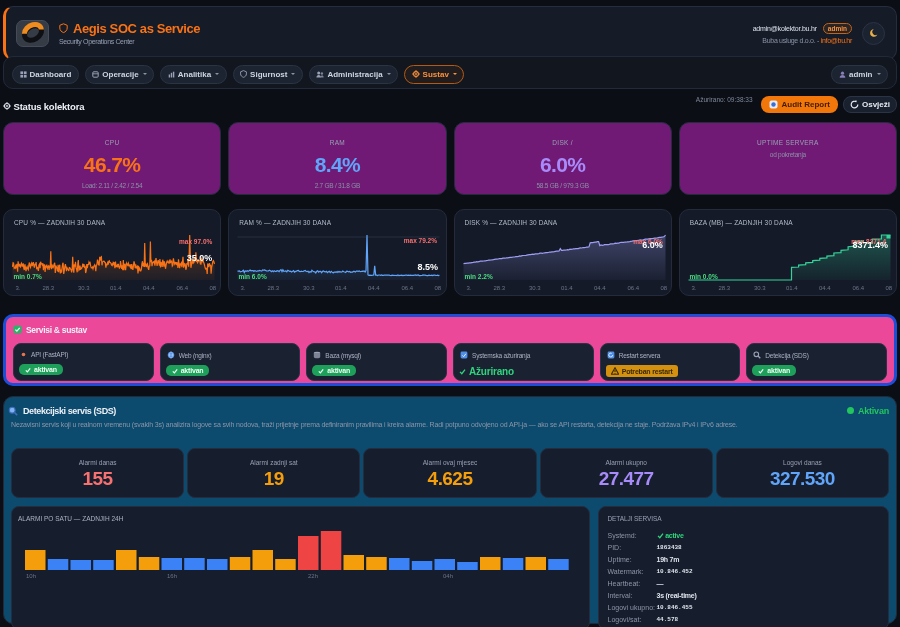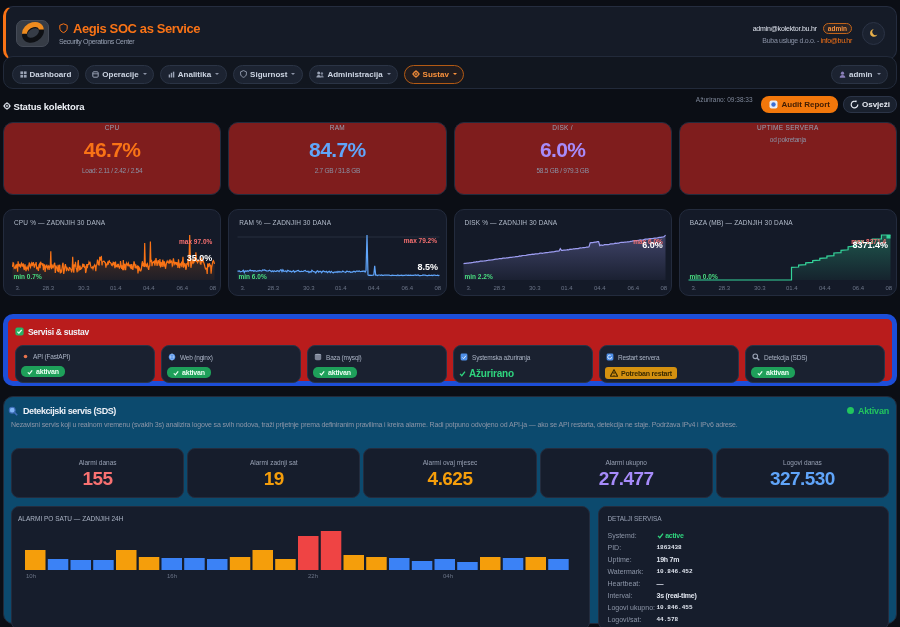--- a/index.html
+++ b/index.html
@@ -37,35 +37,35 @@
 .pagehead{left:3px;top:96px;width:894px;height:20px;display:flex;padding:0}
 .h2{font-size:9.5px;letter-spacing:-.2px;font-weight:bold;color:#eef1f7;display:flex;align-items:center;gap:2.5px}
 .phspace{flex:1}
 .updated{font-size:6.5px;color:#7e8799;margin-right:8px}
 .btn-orange{height:17px;background:#f2770b;border-radius:8px;color:#411c03;font-size:8px;
  font-weight:bold;display:flex;align-items:center;gap:4px;padding:0 8px;margin-right:5px}
 .btn-dark{height:17px;background:#1a212e;border:1px solid #2b3447;border-radius:8px;color:#e7ebf3;
  font-size:8px;font-weight:bold;display:flex;align-items:center;gap:3px;padding:0 6px}
 
 .statrow{left:3px;top:122px;width:894px;height:73px;display:flex;gap:7px}
-.scard{flex:1;background:#7f1d1d;border:1px solid #232b3d;border-radius:10px;text-align:center;
- padding-top:1px}
+.scard{flex:1;background:#701a75;border:1px solid #232b3d;border-radius:10px;text-align:center;
+ padding-top:16px}
 .slabel{font-size:6.5px;color:#98a1b3;letter-spacing:.3px}
 .sval{font-size:21px;letter-spacing:-.6px;font-weight:bold;margin-top:7px}
 .sval.small{font-size:16px;letter-spacing:-.55px;margin-top:7px}
 .ssub{font-size:6.5px;letter-spacing:-.25px;color:#8a92a5;margin-top:5px}
 .sval.small + .ssub{margin-top:8px}
 .c-org{color:#f97316}.c-blue{color:#60a5fa}.c-pur{color:#a78bfa}.c-grn{color:#34d399}
 
 .chartrow{left:3px;top:209px;width:894px;height:87px;display:flex;gap:7px}
 .ccard{flex:1;background:#141a28;border:1px solid #232b3d;border-radius:10px;position:relative}
 .ctitle{font-size:6.5px;color:#b3bccb;letter-spacing:.15px;padding:9px 0 0 10px}
 .ccard svg{position:absolute;left:0;top:23px;display:block}
 
-.servisi{left:3px;top:314px;width:894px;height:72px;background:#b91c1c;border:5px solid #1d4ed8;
+.servisi{left:3px;top:314px;width:894px;height:72px;background:#ec4899;border:3px solid #1d4ed8;
  border-radius:10px;padding:7px}
 .sechead{display:flex;align-items:center;gap:4px;font-size:8.5px;letter-spacing:-.3px;font-weight:bold;color:#eef1f7;margin:0;height:11px}
 .svcrow{display:flex;gap:6px;margin-top:8px}
 .svc{flex:1;background:#1a2130;border:1px solid #2a3347;border-radius:8px;padding:7px 5px;height:38px}
 .svclabel{display:flex;align-items:center;gap:4px;font-size:6.5px;letter-spacing:-.2px;color:#aab3c4;margin-left:1px}
 .badge-g{display:inline-flex;align-items:center;gap:3px;background:#1ea05a;color:#eafff2;
  font-size:7px;letter-spacing:-.2px;font-weight:bold;border-radius:5px;padding:2px 6px;margin-top:6px}
 .badge-y{display:inline-flex;align-items:center;gap:3px;background:#d49110;color:#3a2a00;
  font-size:7px;letter-spacing:-.2px;font-weight:bold;border-radius:3px;padding:2px 5px;margin-top:6px}
 .oktext{display:inline-flex;align-items:center;gap:3px;color:#2fd57e;font-size:10px;letter-spacing:-.2px;font-weight:bold;margin-top:7px}
@@ -194,21 +194,21 @@
 </div>
 
 <div class="abs statrow">
   <div class="scard">
       <div class="slabel">CPU</div>
       <div class="sval c-org">46.7%</div>
       <div class="ssub">Load: 2.11 / 2.42 / 2.54</div>
     </div>
   <div class="scard">
       <div class="slabel">RAM</div>
-      <div class="sval c-blue">84.7%</div>
+      <div class="sval c-blue">8.4%</div>
       <div class="ssub">2.7 GB / 31.8 GB</div>
     </div>
   <div class="scard">
       <div class="slabel">DISK /</div>
       <div class="sval c-pur">6.0%</div>
       <div class="ssub">58.5 GB / 979.3 GB</div>
     </div>
   <div class="scard">
       <div class="slabel">UPTIME SERVERA</div>
       <div class="ssub">od pokretanja</div>

